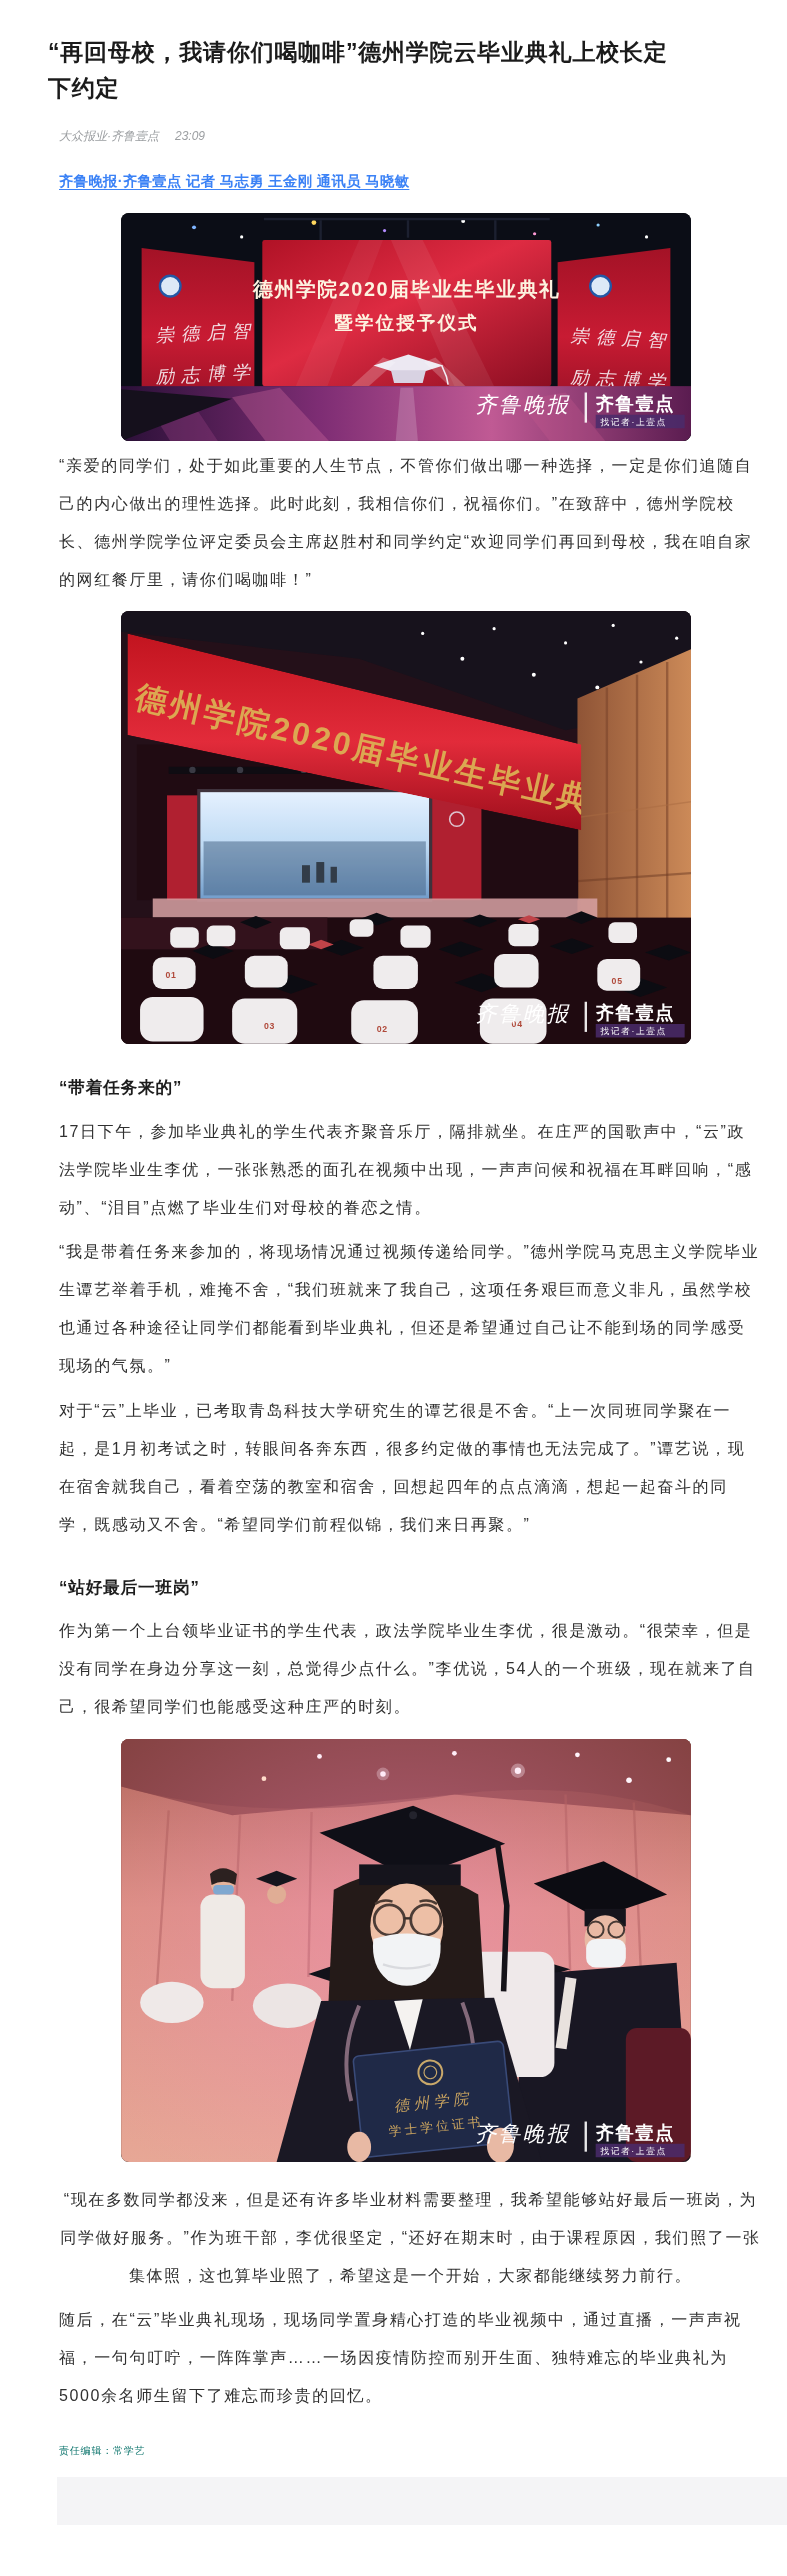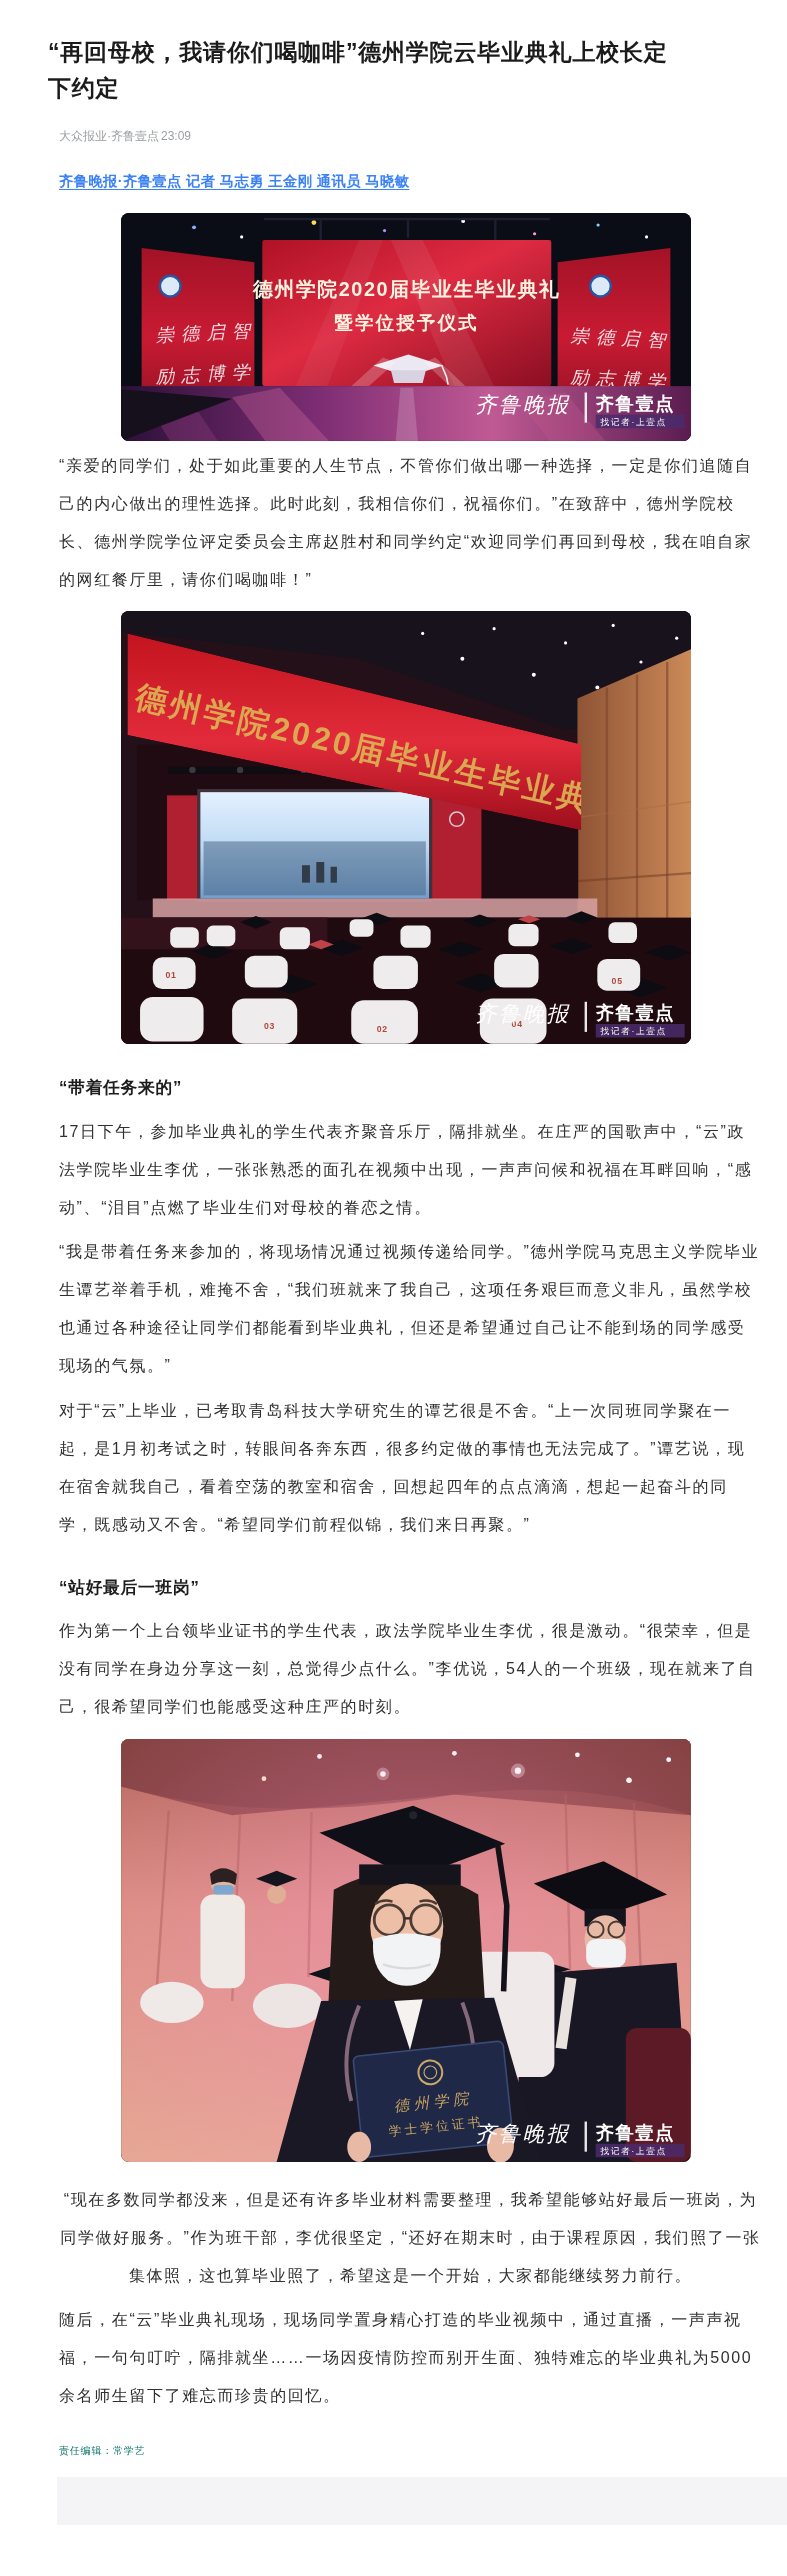--- a/index.html
+++ b/index.html
@@ -8,21 +8,21 @@
     font-family:"Liberation Sans","DejaVu Sans",sans-serif;
     -webkit-font-smoothing:antialiased;
   }
   .page{padding:17.5px 25.4px 0 32px;}
 
   .title{
     margin:16px;max-width:627px;
     font-size:23px;line-height:36px;font-weight:700;color:#1b1b1b;
     letter-spacing:0.8px;
   }
-  .meta{margin:22px 0 0 27px;font-size:12px;color:#9b9ea1;display:flex;gap:2px;align-items:baseline;}
+  .meta{margin:22px 0 0 27px;font-size:12px;color:#9b9ea1;display:flex;gap:16px;align-items:baseline;font-style:italic;}
   .byline{
     display:inline-block;margin:27px 0 0 27px;
     font-size:14.3px;font-weight:700;color:#3b82f6;
     text-decoration:underline;text-underline-offset:3.2px;letter-spacing:0.4px;
   }
 
   figure{margin:22px 0 0 89px;width:570px;border-radius:8px;overflow:hidden;background:#000;position:relative;}
   figure svg{display:block;}
 
   .para{
@@ -390,21 +390,21 @@
         <text class="wm-script" x="0" y="30">齐鲁晚报</text>
         <rect x="138" y="6" width="3" height="38" fill="#ffffff" opacity="0.9"></rect>
         <text class="wm-block" x="152" y="28">齐鲁壹点</text>
         <rect x="152" y="34" width="112" height="17" fill="#4a2b6b" opacity="0.85"></rect>
         <text class="wm-tag" x="158" y="47">找记者·上壹点</text>
       </g>
     </svg>
   </figure>
 
   <p class="para mt24">“现在多数同学都没来，但是还有许多毕业材料需要整理，我希望能够站好最后一班岗，为同学做好服务。”作为班干部，李优很坚定，“还好在期末时，由于课程原因，我们照了一张集体照，这也算毕业照了，希望这是一个开始，大家都能继续努力前行。</p>
-  <p class="para">随后，在“云”毕业典礼现场，现场同学置身精心打造的毕业视频中，通过直播，一声声祝福，一句句叮咛，隔排就坐……一场因疫情防控而别开生面、独特难忘的毕业典礼为5000余名师生留下了难忘而珍贵的回忆。</p>
+  <p class="para">随后，在“云”毕业典礼现场，现场同学置身精心打造的毕业视频中，通过直播，一声声祝福，一句句叮咛，一阵阵掌声……一场因疫情防控而别开生面、独特难忘的毕业典礼为5000余名师生留下了难忘而珍贵的回忆。</p>
 
   <div class="editor">
     <span>责任编辑：</span><span>常学艺</span>
   </div>
 
   <div class="gray-bar"></div>
 </div>
 
 
 </body></html>

